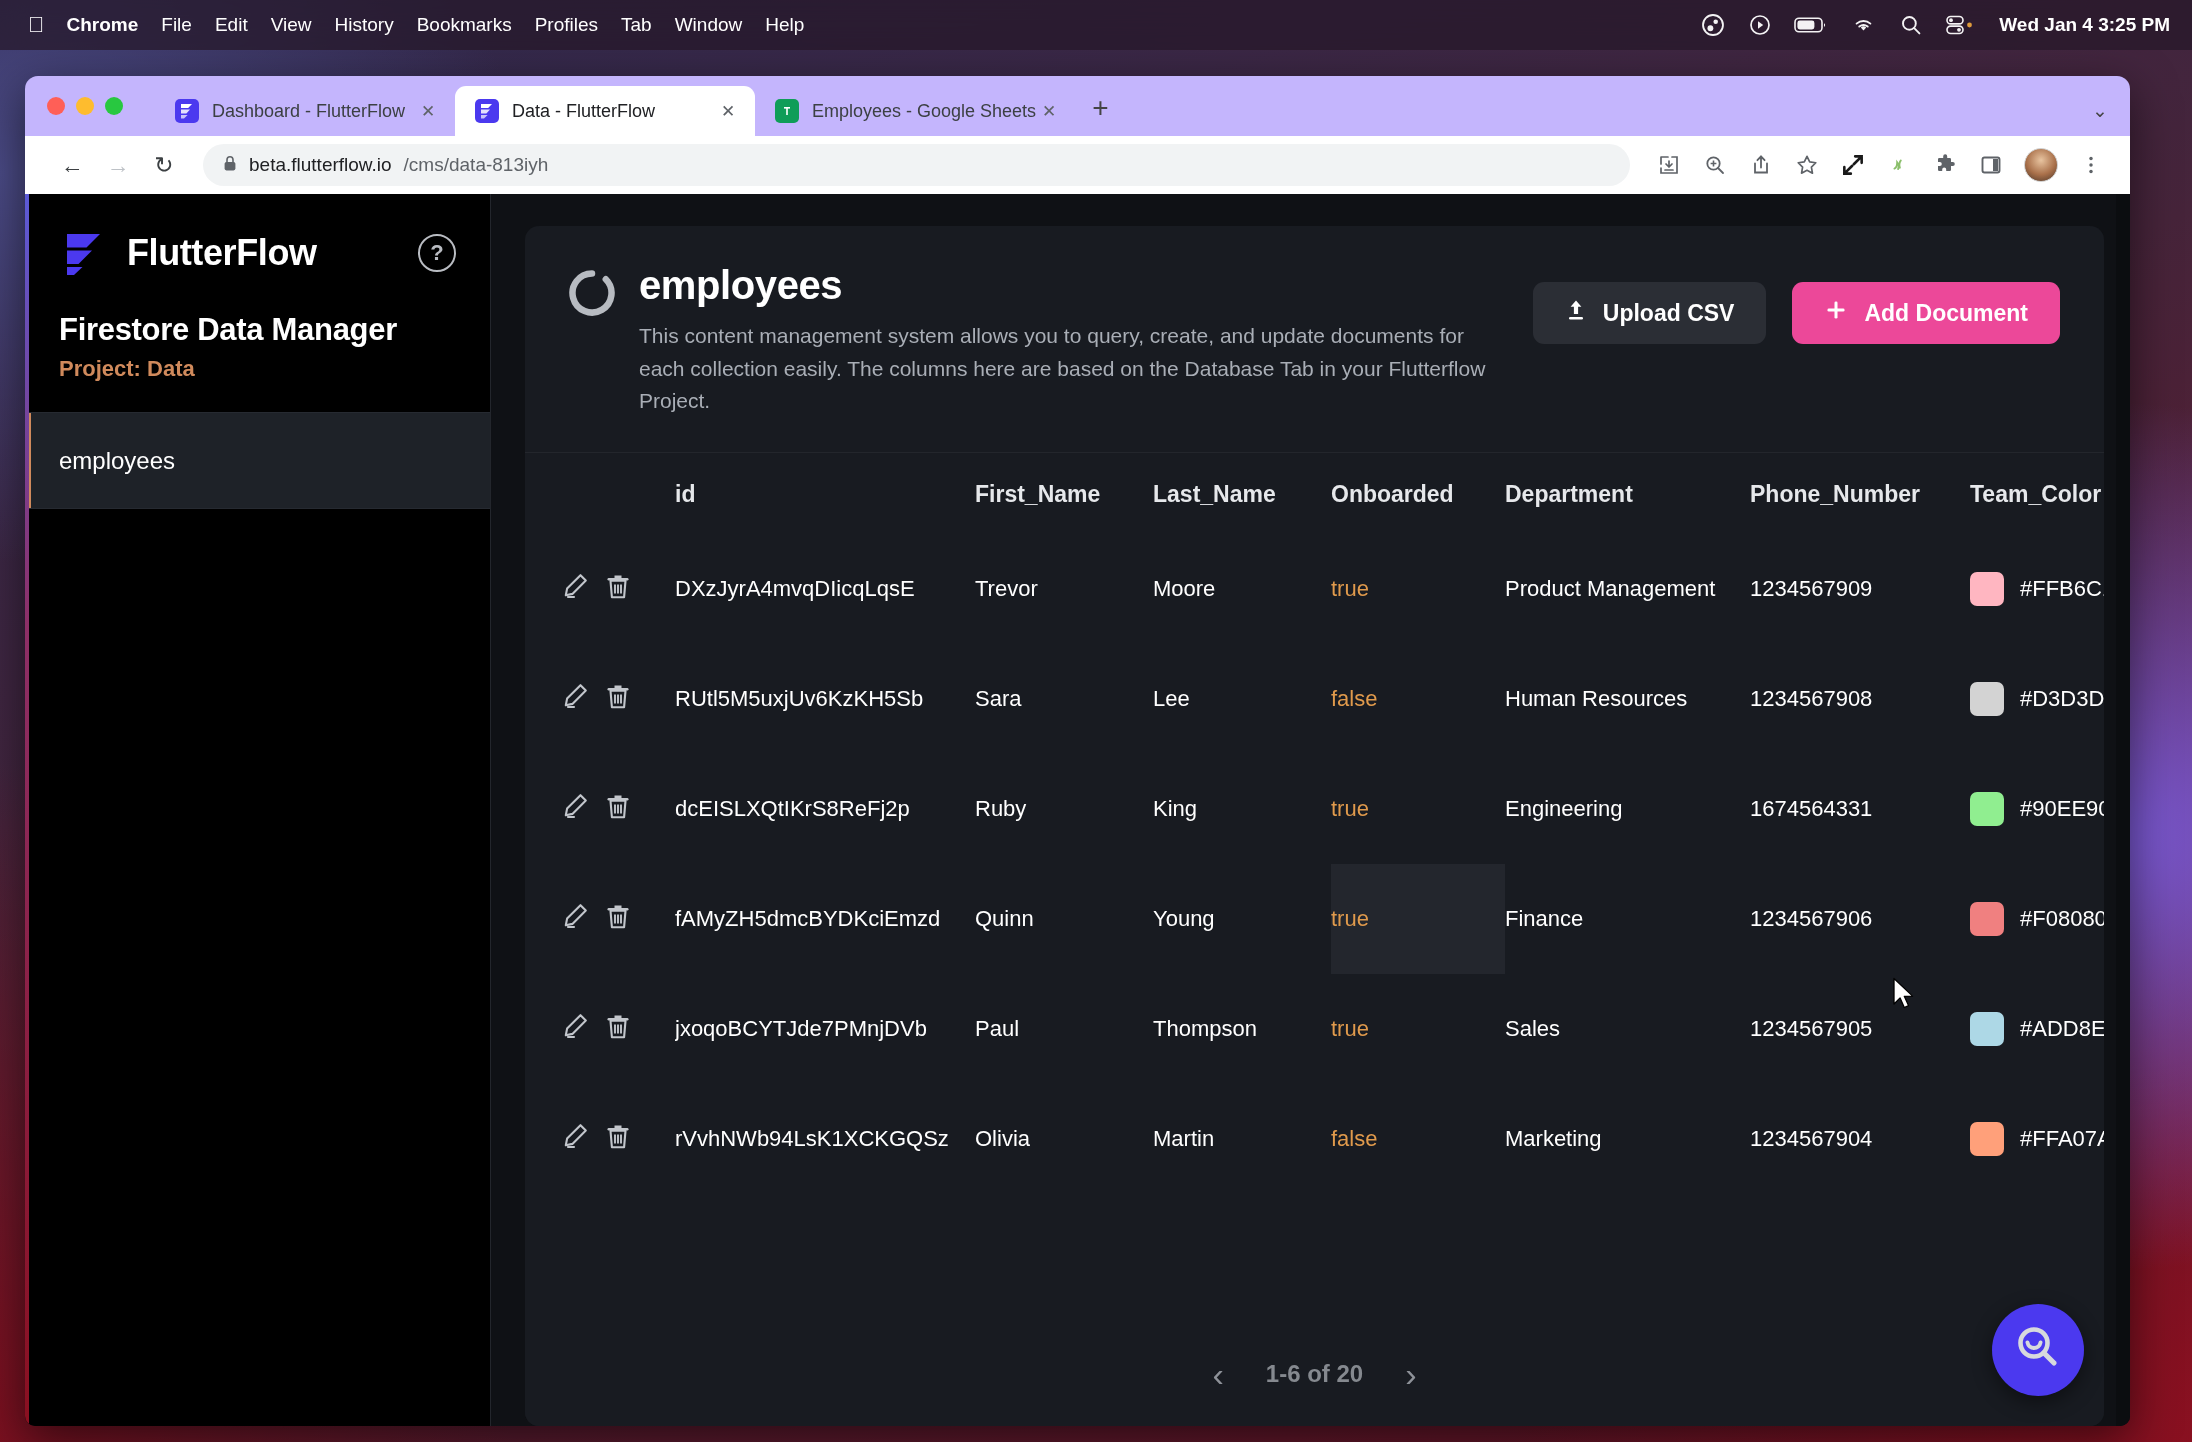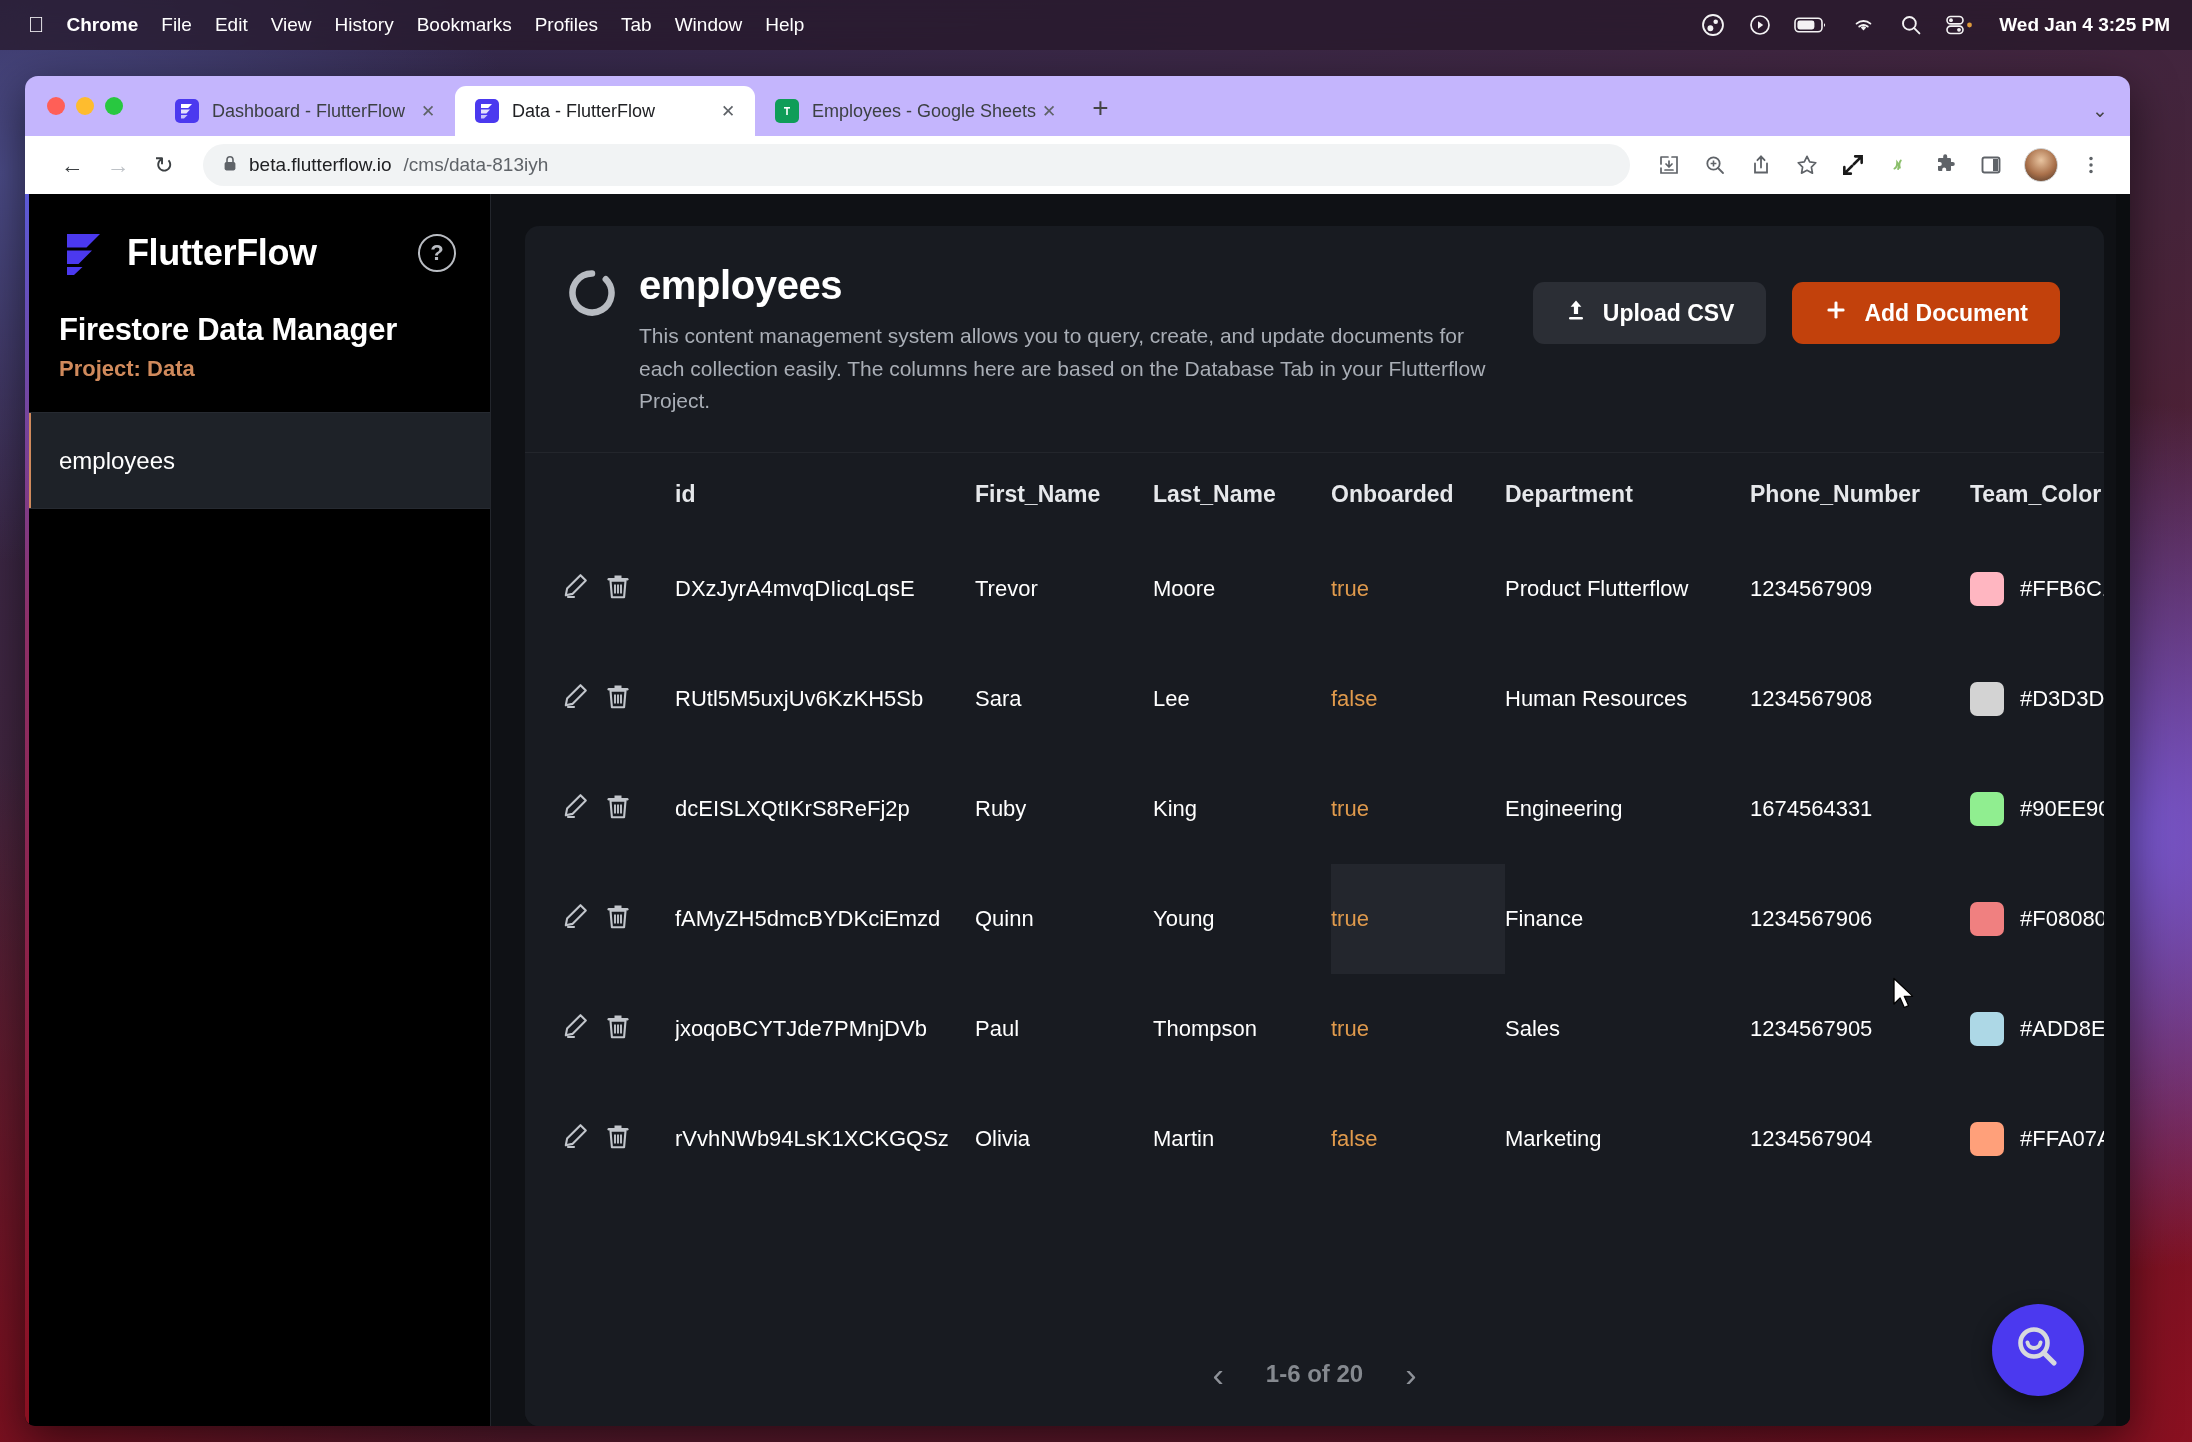--- a/index.html
+++ b/index.html
@@ -186,21 +186,21 @@
   .coll-title { font-size: 40px; font-weight: 700; color: #fff; letter-spacing: -0.4px; line-height: 1.05; }
   .coll-desc { margin-top: 14px; font-size: 21px; line-height: 1.55; color: #a9aeb6; }
   .hdr-actions { display: flex; align-items: center; gap: 26px; margin-left: 28px; padding-top: 18px; }
   .btn {
     height: 62px; border-radius: 11px;
     display: flex; align-items: center; gap: 16px;
     padding: 0 32px; font-size: 23px; font-weight: 700; color: #fff;
     white-space: nowrap;
   }
   .btn-upload { background: #2b2e35; }
-  .btn-add { background: #c2410c; }
+  .btn-add { background: #ec4899; }
 
   
   #table-wrap { flex: 1; min-height: 0; overflow: hidden; position: relative; }
   table { width: 100%; border-collapse: collapse; table-layout: fixed; }
   th {
     text-align: left; font-size: 23px; font-weight: 700; color: #e6e8eb;
     padding: 28px 0 26px 0; white-space: nowrap;
   }
   td {
     font-size: 22px; color: #ffffff; padding: 0; height: 110px;
@@ -534,21 +534,21 @@
                         <path d="M7.5 10.8h15l-1.4 16.4H8.9z" fill="none" stroke="#c2c6cc" stroke-width="2.1" stroke-linejoin="round"></path>
                         <line x1="12" y1="14.5" x2="12" y2="23.5" stroke="#c2c6cc" stroke-width="1.9"></line>
                         <line x1="15" y1="14.5" x2="15" y2="23.5" stroke="#c2c6cc" stroke-width="1.9"></line>
                         <line x1="18" y1="14.5" x2="18" y2="23.5" stroke="#c2c6cc" stroke-width="1.9"></line>
                       </svg>
                     </span></td>
                   <td class="c-id"><span>DXzJyrA4mvqDIicqLqsE</span></td>
                   <td class="c-fn"><span>Trevor</span></td>
                   <td class="c-ln"><span>Moore</span></td>
                   <td class="c-ob"><span class="bool">true</span></td>
-                  <td class="c-dep"><span>Product Flutterflow</span></td>
+                  <td class="c-dep"><span>Product Management</span></td>
                   <td class="c-ph"><span>1234567909</span></td>
                   <td class="c-tc"><span class="swatch" style="background:#FFB6C1"></span><span class="hexlabel">#FFB6C1</span></td>
                 </tr>
                 <tr>
                   <td class="c-act1"><span class="icon-btn">
                       <svg width="32" height="32" viewBox="0 0 32 32">
                         <path d="M21.5 5.2l5.3 5.3-13.4 13.4-6.6 1.3 1.3-6.6z" fill="none" stroke="#c2c6cc" stroke-width="2.1" stroke-linejoin="round"></path>
                         <line x1="9" y1="27" x2="15" y2="27" stroke="#c2c6cc" stroke-width="2.1" stroke-linecap="round"></line>
                       </svg>
                     </span></td>

